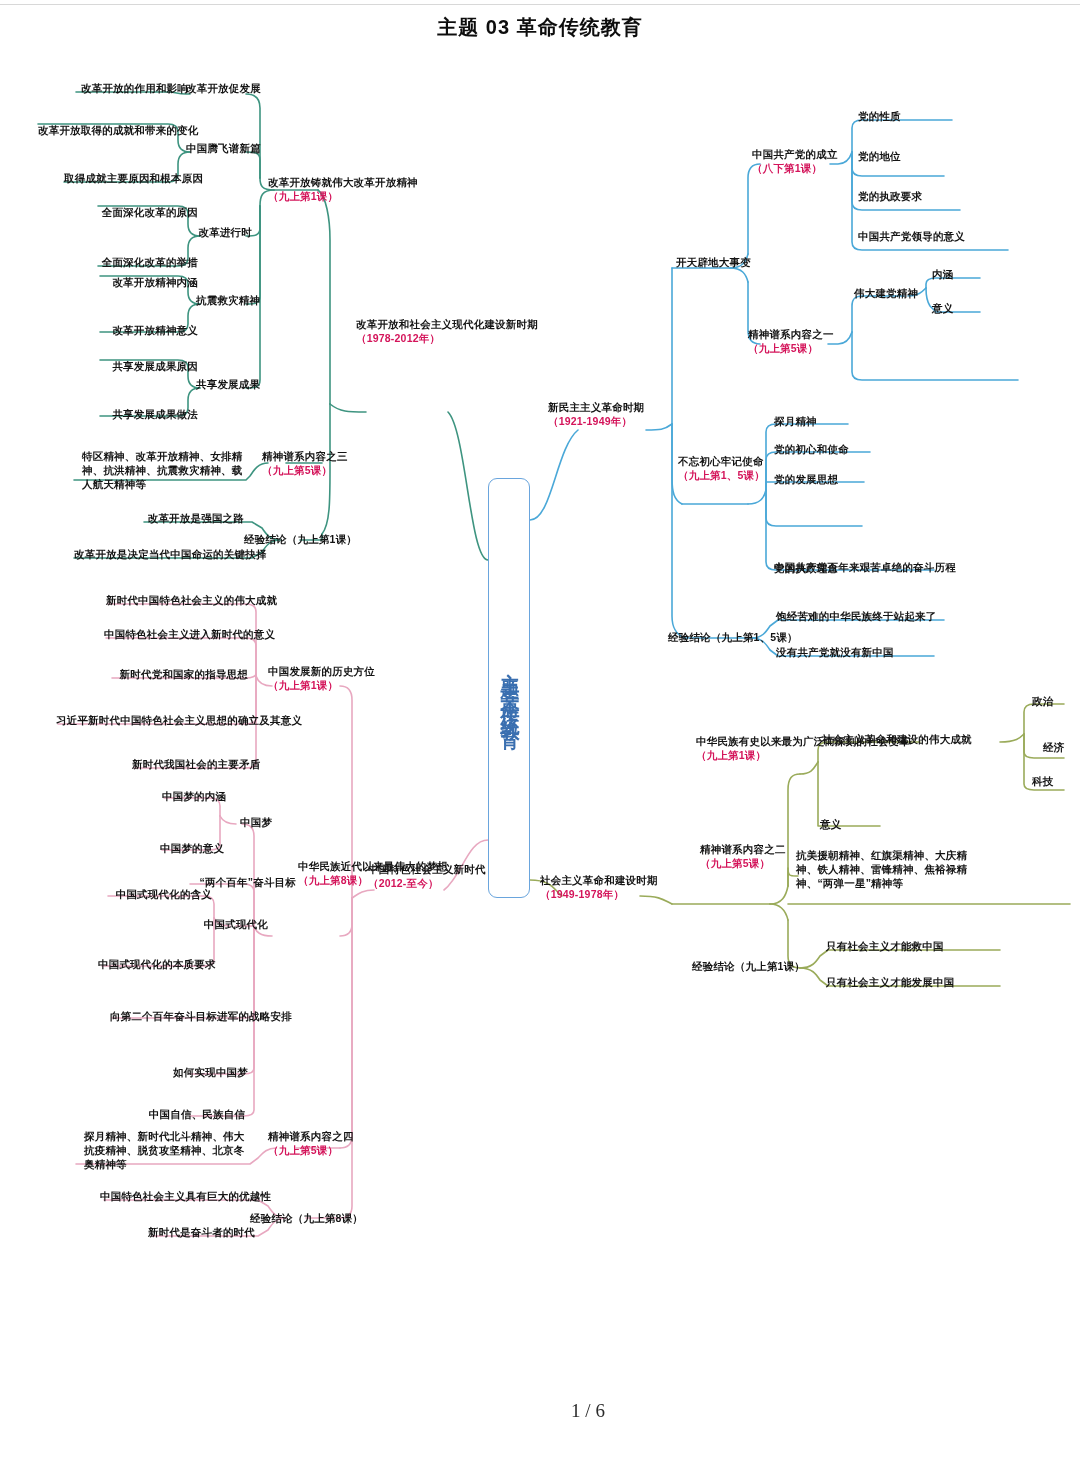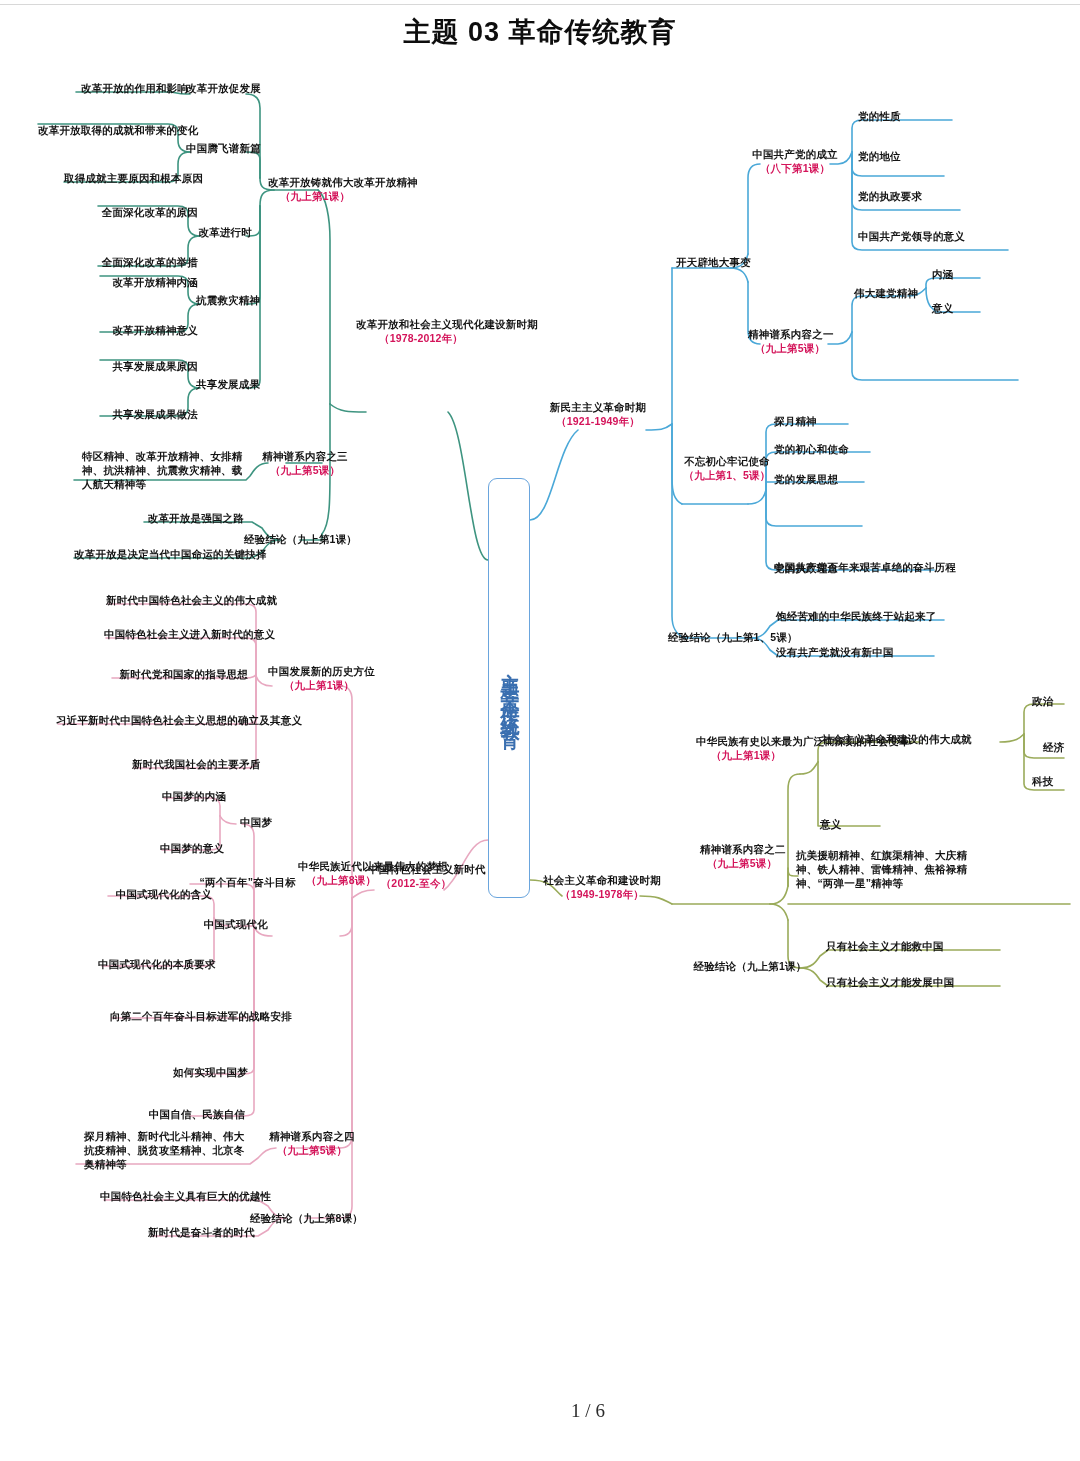--- a/index.html
+++ b/index.html
@@ -22,21 +22,21 @@
     position: absolute;
     left: 0; top: 4px;
     width: 1080px; height: 1px;
     background: #d8d8d8;
   }
   #title {
     position: absolute;
     left: 0; top: 14px;
     width: 1080px;
     text-align: center;
-    font-size: 27px;
+    font-size: 20px;
     font-weight: bold;
     letter-spacing: 1px;
     color: #0d0d0d;
   }
   #footer {
     position: absolute;
     left: 0; top: 1400px;
     width: 1080px;
     text-align: center;
     font-size: 19px;
@@ -57,21 +57,21 @@
     color: #141414;
     white-space: nowrap;
     letter-spacing: 0.2px;
   }
   .node.wrap { white-space: normal; }
   .node .sub {
     display: block;
     color: #d4145a;
     font-weight: bold;
   }
-  .node.ctr { text-align: center; }
+  .node.ctr { text-align: left; }
   .node.rgt { text-align: right; }
 
   
   #root-node {
     position: absolute;
     left: 488px; top: 478px;
     width: 42px; height: 420px;
     border: 1.6px solid #6aa5dd;
     border-radius: 9px;
     background: #ffffff;

